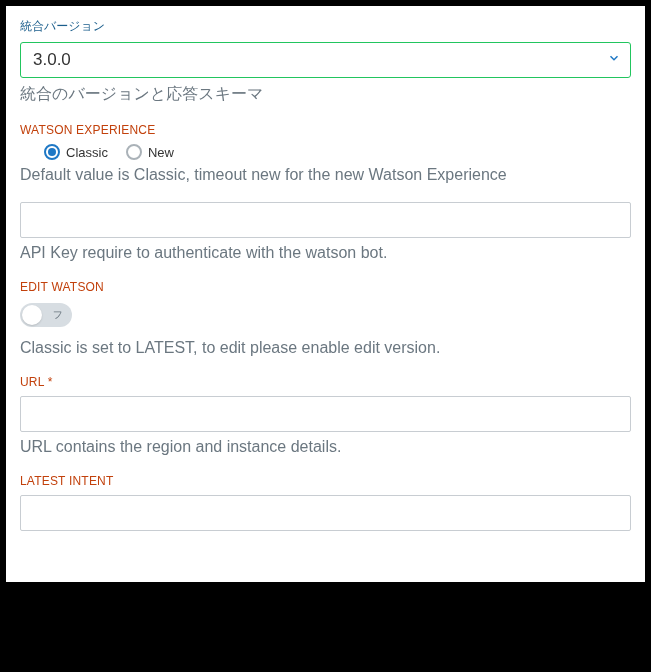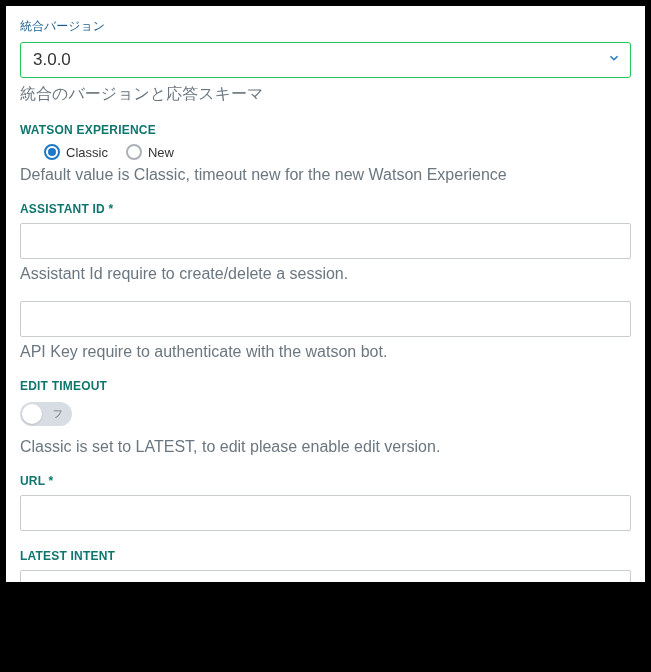--- a/index.html
+++ b/index.html
@@ -20,22 +20,22 @@
       width: 639px;
       height: 576px;
       padding: 12px 14px;
       overflow: hidden;
     }
     .field-group {
       margin-bottom: 18px;
     }
     .field-label {
       font-size: 12px;
-      font-weight: 700;
-      color: #0f766e;
+      font-weight: 400;
+      color: #c2410c;
       letter-spacing: 0.2px;
       margin-bottom: 7px;
       display: block;
     }
     .field-label-jp {
       font-size: 12px;
       font-weight: 500;
       color: #1b5e8c;
       margin-bottom: 7px;
       display: block;
@@ -177,45 +177,41 @@
         <span class="radio-label">Classic</span>
       </div>
       <div class="radio-item">
         <span class="radio-outer unchecked"></span>
         <span class="radio-label">New</span>
       </div>
     </div>
     <div class="help-text">Default value is Classic, timeout new for the new Watson Experience</div>
   </div>
 
-  <div class="field-group">
-    <label class="field-label">ASSISTANT ID *</label>
-    <input class="text-input" type="text" value="" style="">
-    <div class="help-text">Assistant Id require to create/delete a session.</div>
-  </div>
 
   <div class="field-group">
     <input class="text-input" type="text" value="" style="">
     <div class="help-text">API Key require to authenticate with the watson bot.</div>
   </div>
 
   <div class="field-group">
-    <label class="field-label">EDIT TIMEOUT</label>
+    <label class="field-label">EDIT WATSON</label>
     <div class="toggle-wrap">
       <div class="toggle">
         <div class="toggle-knob"></div>
         <span class="toggle-text">フ</span>
       </div>
     </div>
     <div class="help-text">Classic is set to LATEST, to edit please enable edit version.</div>
   </div>
 
   <div class="field-group">
     <label class="field-label">URL *</label>
     <input class="text-input" type="text" value="" style="">
+    <div class="help-text">URL contains the region and instance details.</div>
   </div>
 
   <div class="field-group" style="margin-bottom:0">
     <label class="field-label">LATEST INTENT</label>
     <input class="text-input" type="text" value="" style="">
   </div>
 
 </div>
 
 </body></html>

